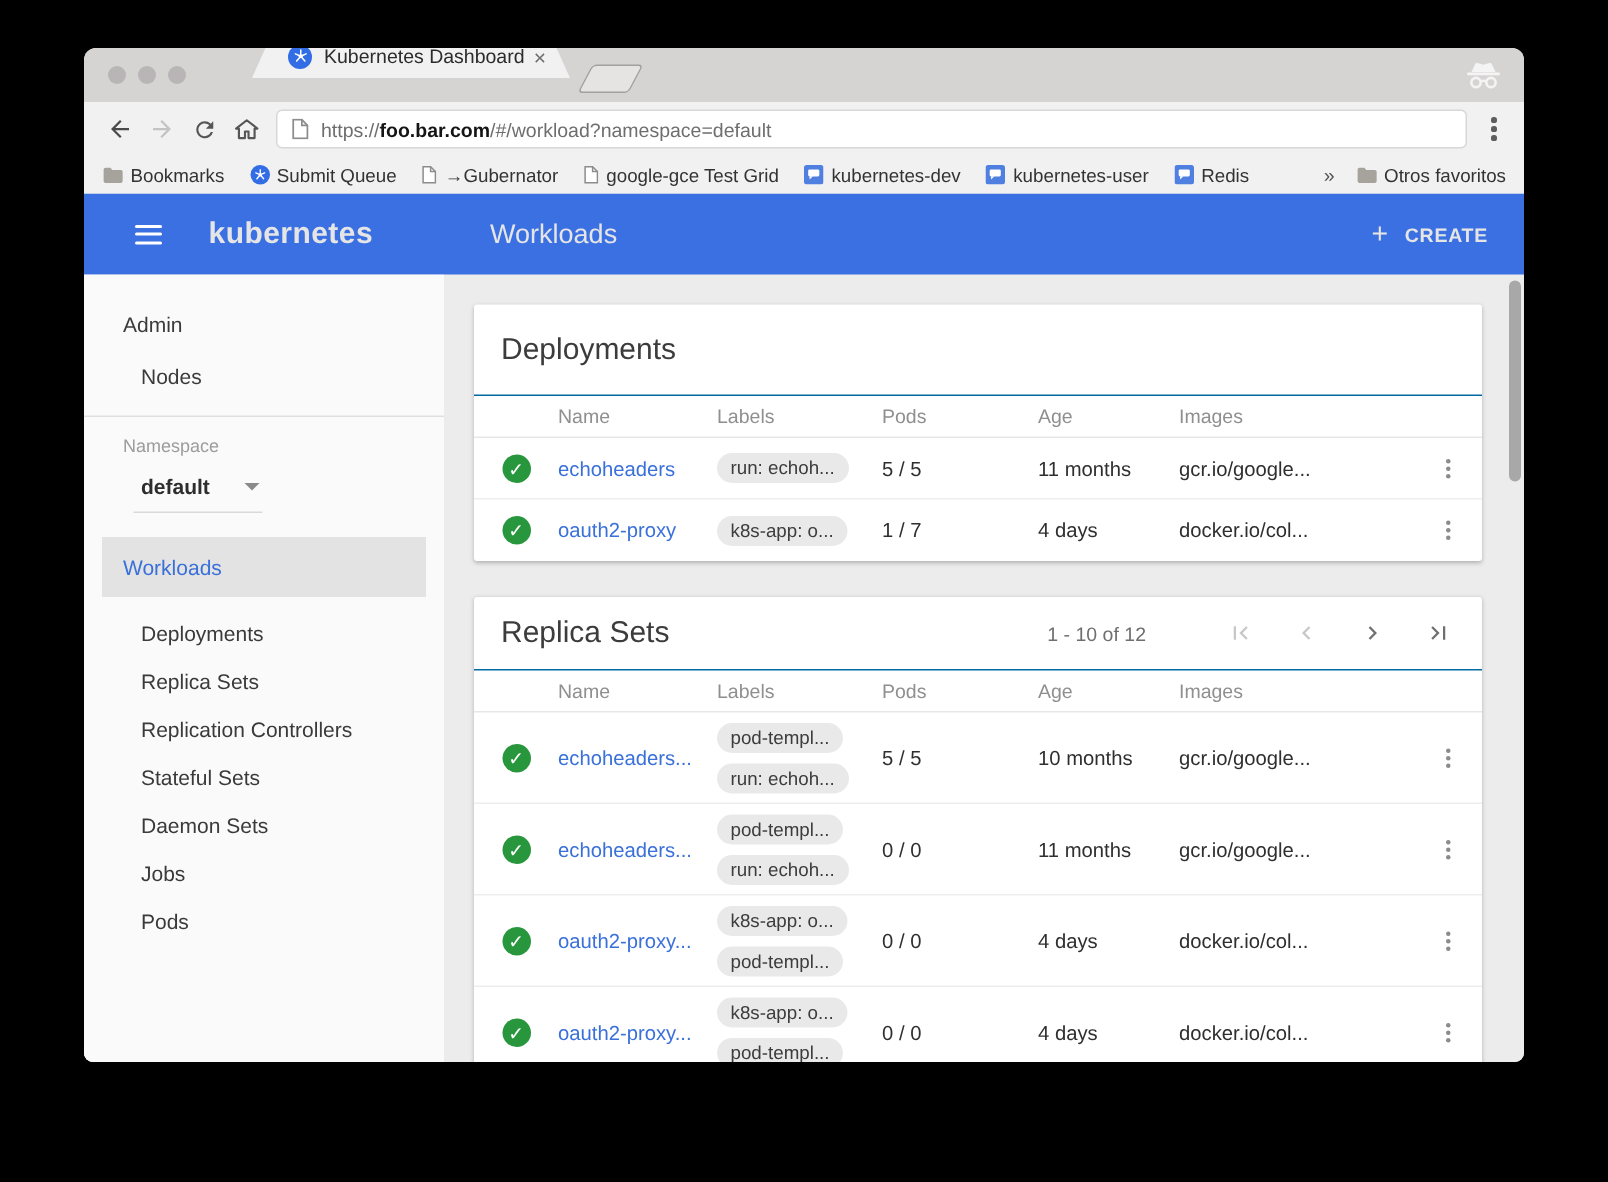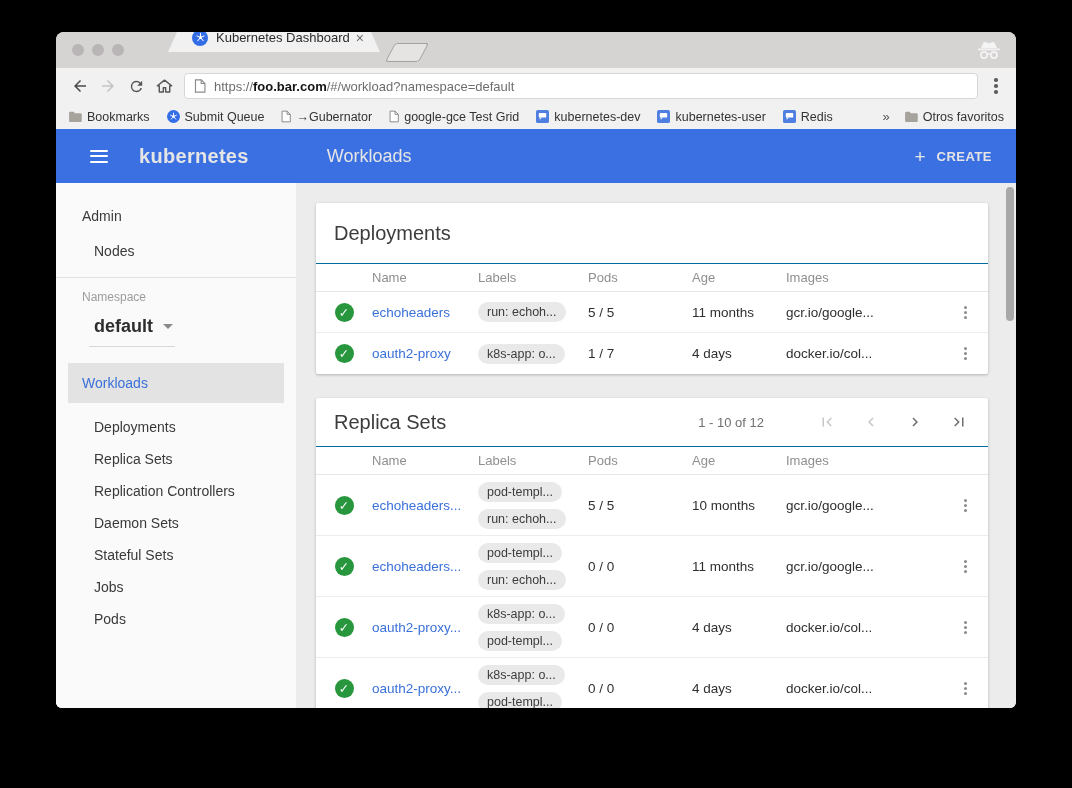--- a/index.html
+++ b/index.html
@@ -56,21 +56,21 @@
   .create-label { font-size:13px; font-weight:700; letter-spacing:.5px; }
 
   
   .main { display:flex; height:525px; overflow:hidden; }
   .sidebar { width:240px; background:#fafafa; padding-top:14px; font-size:14px; color:#3a3a3a; flex-shrink:0; }
   .side-head { height:38px; line-height:38px; padding-left:26px; font-weight:500; }
   .side-item { height:32px; line-height:32px; padding-left:38px; cursor:default; }
   .side-divider { border-top:1px solid #e0e0e0; margin:10px 0 12px; }
   .ns-label { padding-left:26px; font-size:12px; color:#9c9c9c; margin-bottom:12px; }
   .ns-select { margin-left:33px; width:86px; border-bottom:1px solid #d9d9d9; padding:0 2px 9px 5px;
-    display:flex; align-items:center; font-weight:700; font-size:18px; color:#2e2e2e; }
+    display:flex; align-items:center; font-weight:700; font-size:14px; color:#2e2e2e; }
   .caret { width:0; height:0; border-left:5px solid transparent; border-right:5px solid transparent;
     border-top:5px solid #8a8a8a; margin-left:auto; }
   .side-selected { margin:16px 12px 8px; height:40px; line-height:40px; background:#e3e3e3;
     color:#3a70d9; padding-left:14px; }
 
   .content { flex:1; padding:20px 28px 0 20px; overflow:hidden; position:relative; }
   .card { background:#fff; border-radius:2px; box-shadow:0 1px 3px rgba(0,0,0,.25); }
   .card + .card { margin-top:24px; }
   .card-head { display:flex; align-items:center; padding:0 20px 0 18px; }
   .head-tall { height:60px; } .head-mid { height:48px; }
@@ -264,22 +264,22 @@
         <div class="side-divider"></div>
         <div class="ns-label">Namespace</div>
         <div class="ns-select">
           <span>default</span>
           <span class="caret"></span>
         </div>
         <div class="side-selected">Workloads</div>
         <div class="side-item">Deployments</div>
         <div class="side-item">Replica Sets</div>
         <div class="side-item">Replication Controllers</div>
+        <div class="side-item">Stateful Sets</div>
         <div class="side-item">Daemon Sets</div>
-        <div class="side-item">Stateful Sets</div>
         <div class="side-item">Jobs</div>
         <div class="side-item">Pods</div>
       </div>
 
       <div class="content">
 
         <div class="card">
           <div class="card-head head-tall">
             <span class="card-title">Deployments</span>
           </div>

